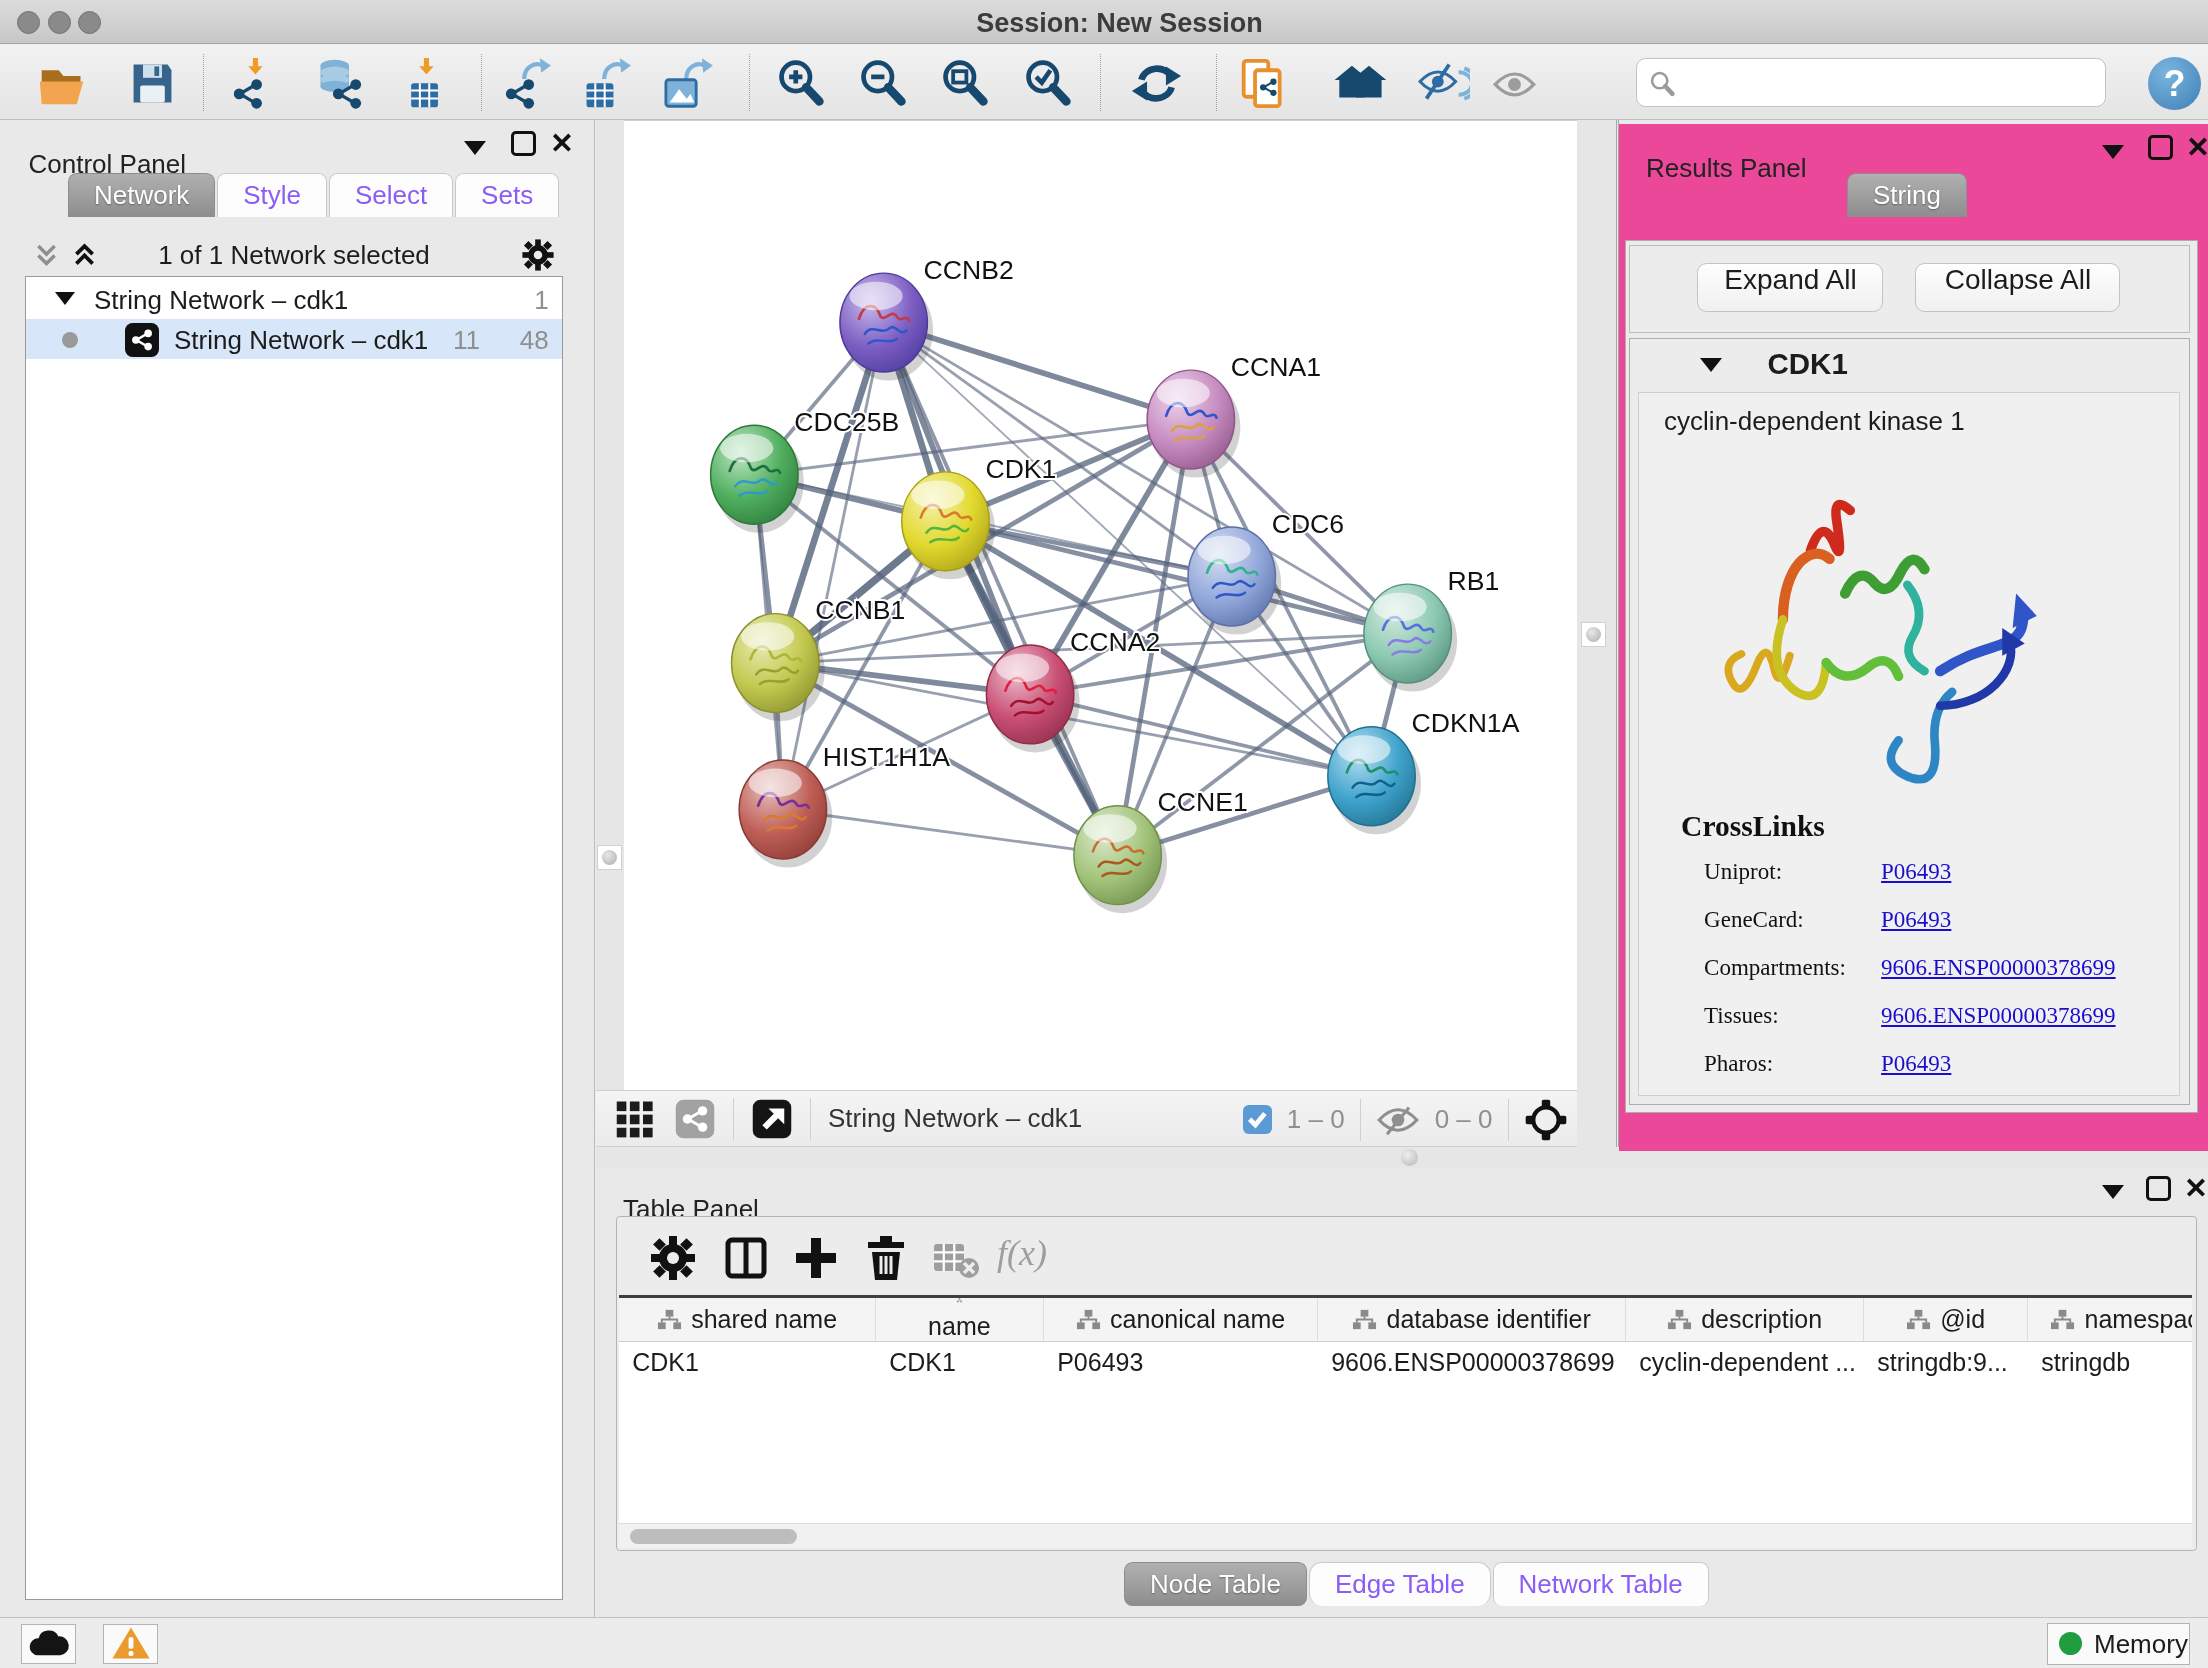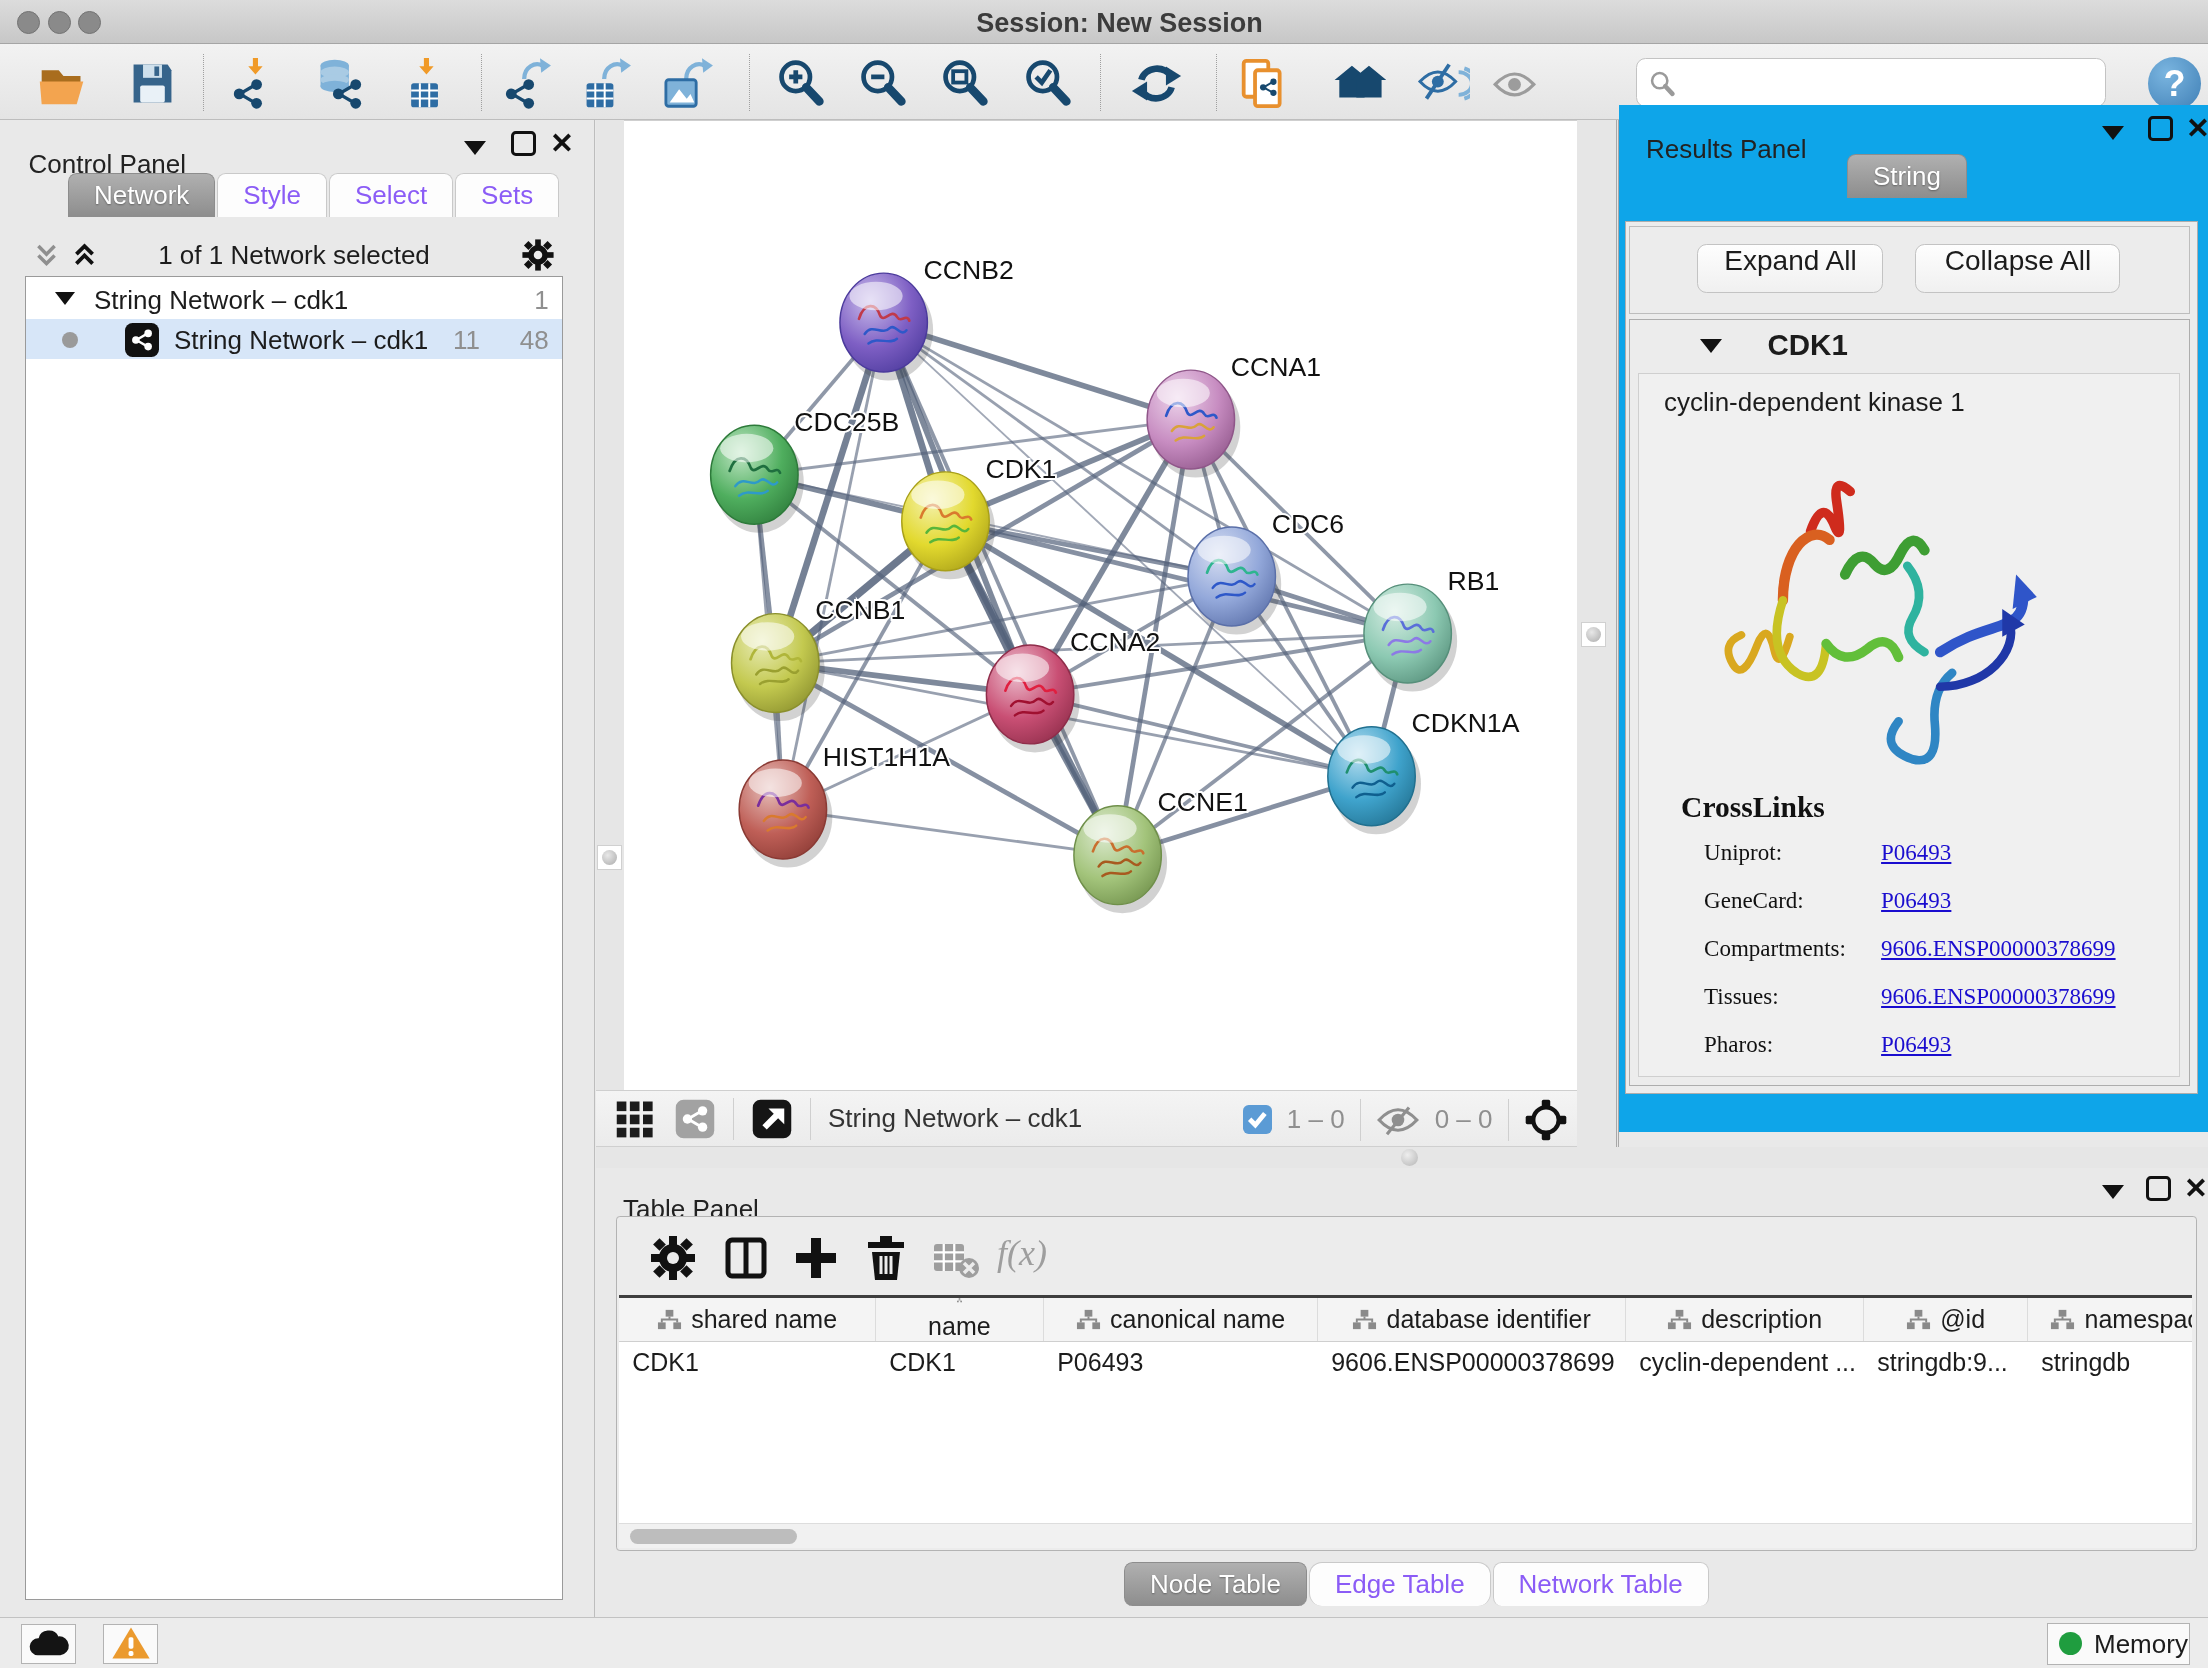--- a/index.html
+++ b/index.html
@@ -75,21 +75,21 @@
   .cb-right { position:absolute; right:9.5px; top:6.7px; display:flex; align-items:center; gap:15px; }
   .cb-sep { width:0; height:42px; border-left:1.9px solid #cfcfcf; }
   .cb-text { font-size:26px; color:#333; }
   .cb-gray { color:#8f8f8f; }
   #cb-check { width:28.5px; height:28.5px; background:#5b9bd5; border-radius:5.7px; position:relative; }
   #bottom-split { position:absolute; left:596px; top:1147px; width:1612px; height:21px; background:#e6e6e6; }
   #bottom-split i { display:block; width:17px; height:17px; border-radius:50%; margin:1.9px 0 0 805px;
     background:radial-gradient(circle at 38% 35%, #eee, #b5b5b5); }
 
   
-  #results-panel { position:absolute; left:1619px; top:105px; width:590px; height:1027px; background:#0ea5e9; }
+  #results-panel { position:absolute; left:1619px; top:124px; width:590px; height:1027px; background:#ec4899; }
   #rp-title { position:absolute; left:27px; top:13.3px; }
   #rp-caret { position:absolute; left:483px; top:21px; }
   #rp-max { position:absolute; left:529px; top:11.4px; }
   #rp-close { position:absolute; left:567px; top:11.4px; }
   #rp-tab { position:absolute; left:228px; top:49px; }
   #rp-box { position:absolute; left:5.7px; top:116px; width:573px; height:873px; border:1.9px solid #adadad; background:#ececec; }
   #rp-buttons { position:absolute; left:3.8px; top:3.8px; width:561px; height:88px; border:1.9px solid #bdbdbd; }
   .rp-btn { position:absolute; top:17px; height:49px; background:linear-gradient(#fefefe,#f0f0f0);
     border:1.9px solid #c3c3c3; border-radius:9.5px; font-size:28px; text-align:center; cursor:pointer; }
   #rp-section { position:absolute; left:3.8px; top:97px; width:561px; height:767px; border:1.9px solid #adadad; }

